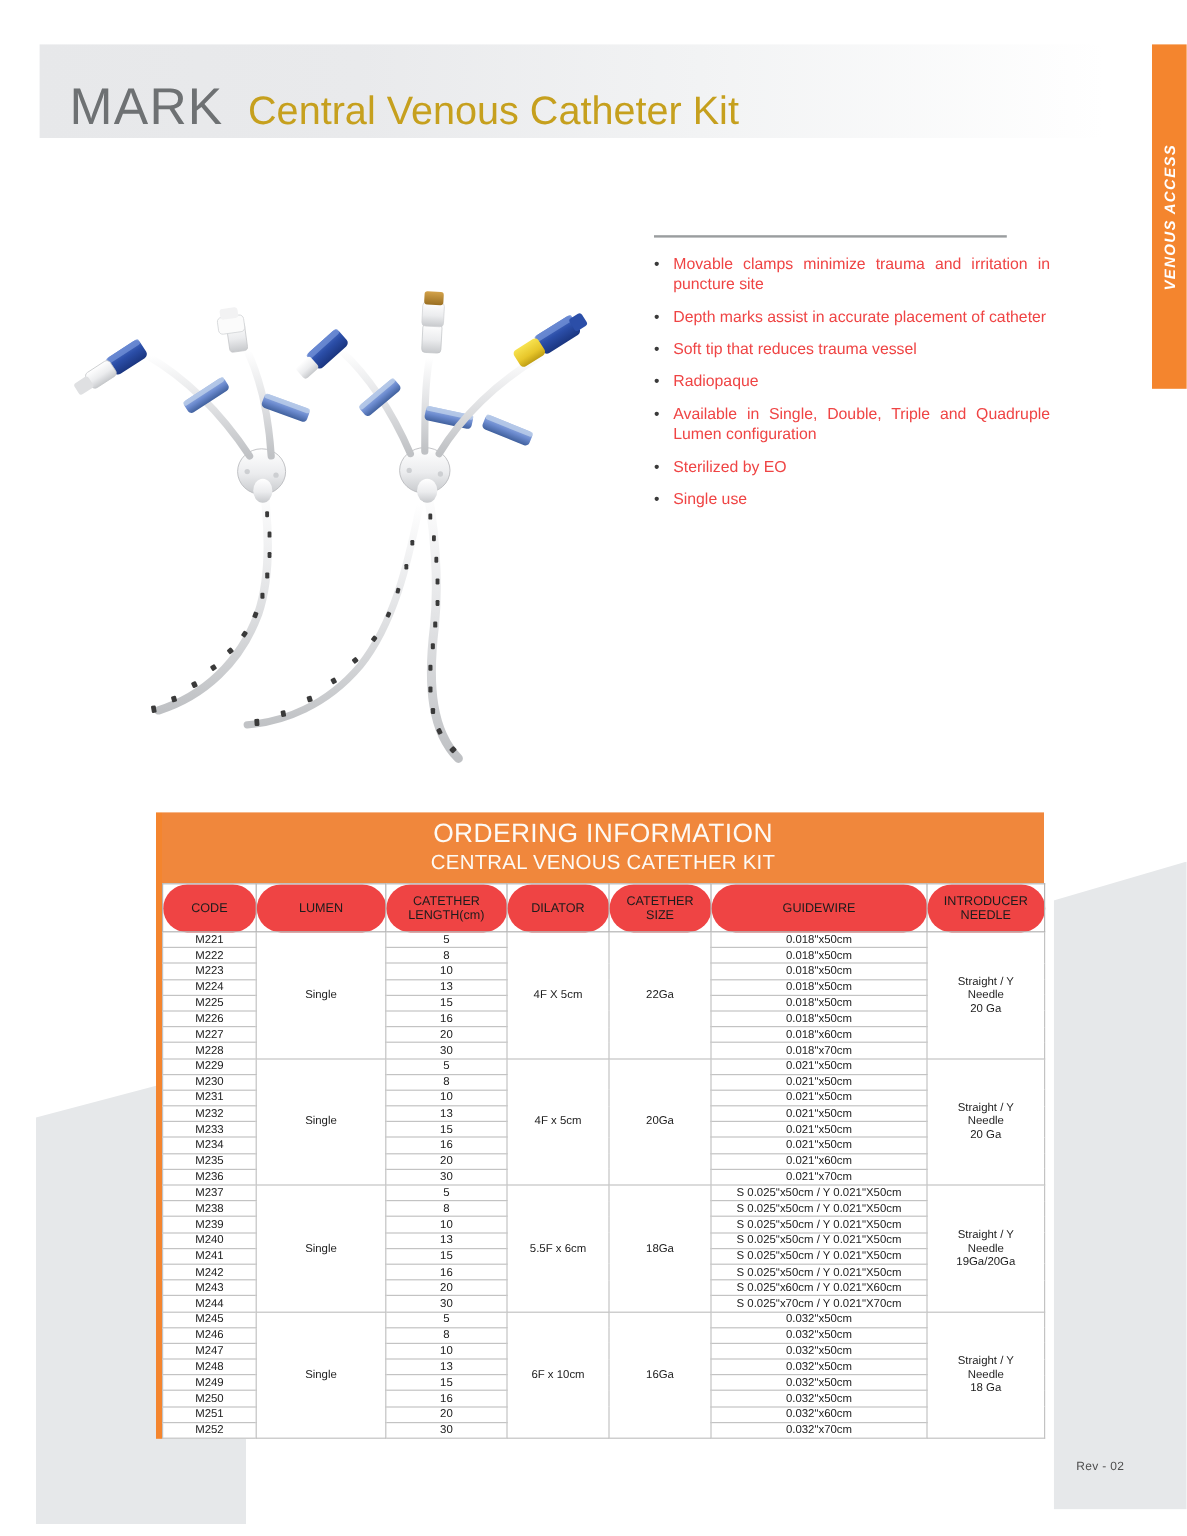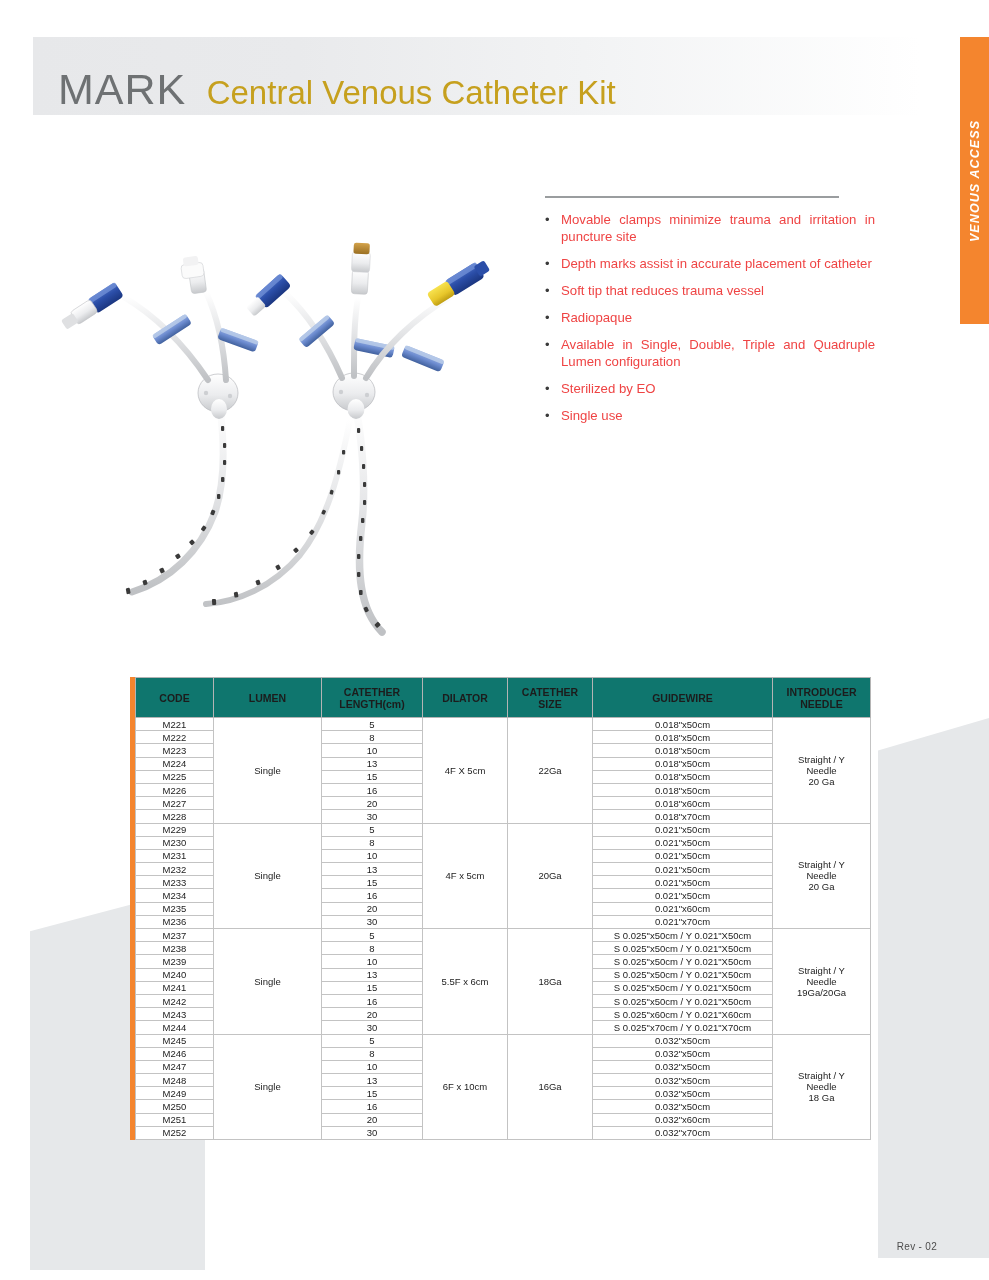--- a/index.html
+++ b/index.html
@@ -168,27 +168,28 @@
   table.order-table th,
   table.order-table td {
     border: 1px solid #c3c3c3;
     text-align: center;
     color: #1c1c1c;
     font-size: 9.5px;
     line-height: 11px;
     padding: 0;
   }
   table.order-table thead th {
-    background: #0f766e;
-    font-weight: bold;
+    background: #ef4444;
+    font-weight: normal;
     font-size: 10.5px;
     line-height: 12px;
     height: 40px;
     border-color: #b4b4b4;
     padding: 2px 1px;
+    border-radius: 20px;
   }
   table.order-table tbody td {
     height: 13.2px;
   }
   td.code-cell { font-size: 9.3px; margin-left: 16px; }
   td.len-cell  { font-size: 9.3px; }
   td.gw-cell   { font-size: 9.2px; }
   td.span-cell {
     font-size: 12.5px;
     line-height: 16px;
@@ -204,21 +205,21 @@
   col.c-lumen  { width: 108px; }
   col.c-len    { width: 101px; }
   col.c-dil    { width: 85px; }
   col.c-size   { width: 85px; }
   col.c-gw     { width: 180px; }
   col.c-needle { width: 98px; }
 
   
   .footer-rev {
     position: absolute;
-    right: 52px; bottom: 28px;
+    right: 52px; bottom: 52px;
     font-size: 10px;
     color: #4d4d4d;
     z-index: 5;
     letter-spacing: 0.3px;
   }
 </style>
 </head>
 <body>
 
 <div class="bg-band-left"></div>
@@ -415,20 +416,24 @@
     <span class="feature-bullet">•</span>
     <span class="feature-text nojust">Sterilized by EO</span>
   </div>
   <div class="feature-item">
     <span class="feature-bullet">•</span>
     <span class="feature-text nojust">Single use</span>
   </div>
 </div>
 
 <div class="order-block">
+  <div class="order-banner">
+    <span class="order-banner-main">ORDERING INFORMATION</span>
+    <span class="order-banner-sub">CENTRAL VENOUS CATETHER KIT</span>
+  </div>
 
   <table class="order-table">
     <colgroup>
       <col class="c-code">
         <col class="c-lumen">
         <col class="c-len">
         <col class="c-dil">
       <col class="c-size">
         <col class="c-gw">
         <col class="c-needle">

